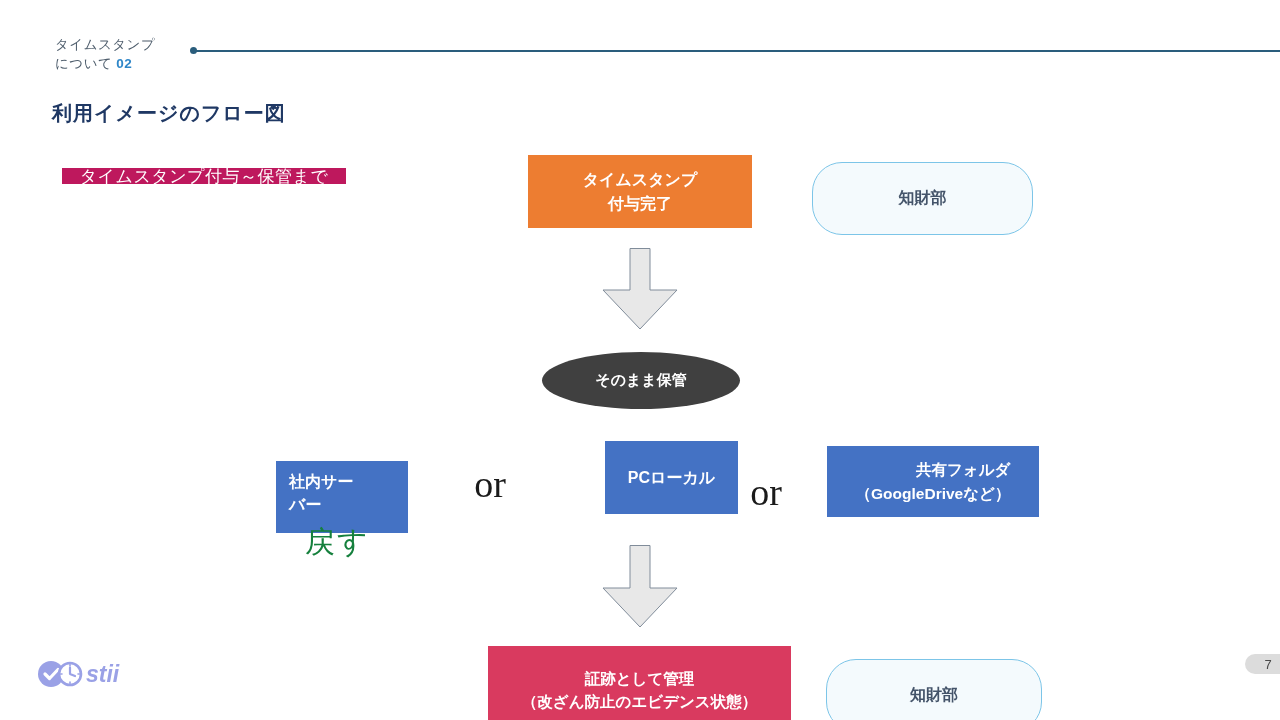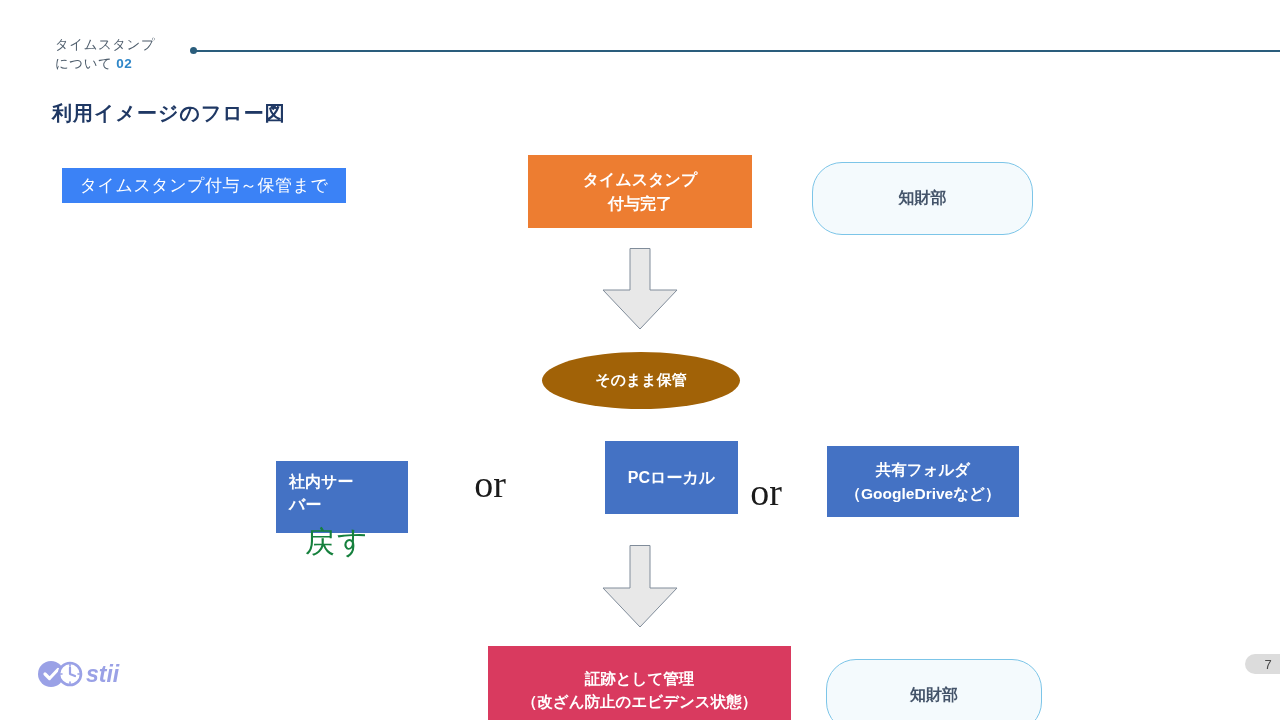--- a/index.html
+++ b/index.html
@@ -29,22 +29,22 @@
 
   
   .slide-title {
     left: 52px; top: 100px;
     font-size: 20px; font-weight: bold; color: #1f3864;
     letter-spacing: 1px;
   }
 
   
   .tag-box {
-    left: 62px; top: 168px; width: 284px; height: 35px;
-    background: #3b82f6; color: #ffffff;
+    left: 62px; top: 168px; width: 284px; height: 16px;
+    background: #be185d; color: #ffffff;
     font-size: 17px;
     display: flex; align-items: center; justify-content: center;
     letter-spacing: 0.5px;
   }
 
   
   .flow-box {
     color: #ffffff; font-weight: bold;
     display: flex; align-items: center; justify-content: center;
     text-align: center; white-space: pre-line; line-height: 1.5;
@@ -63,42 +63,43 @@
   .actor-pill.top { left: 812px; top: 162px; width: 221px; }
   .actor-pill.bottom { left: 826px; top: 659px; }
 
   .down-arrow { display: block; }
   .arrow-1 { left: 602px; top: 248px; }
   .arrow-2 { left: 602px; top: 545px; }
 
   .store-ellipse {
     left: 542px; top: 352px; width: 198px; height: 57px;
     border-radius: 50%;
-    background: #a16207; color: #ffffff;
+    background: #404040; color: #ffffff;
     font-size: 15px; font-weight: bold;
     display: flex; align-items: center; justify-content: center;
   }
 
   .storage-box {
     background: #4472c4; font-size: 16px;
   }
   .storage-box.server {
     left: 276px; top: 441px; width: 132px; height: 72px;
     justify-content: flex-start; align-items: flex-start;
     padding: 9px 0 0 13px; text-align: left; margin-top: 20px;
   }
   .storage-box.server .wrap-narrow {
     display: inline-block; width: 72px; line-height: 1.45;
   }
   .storage-box.pc {
     left: 573px; top: 441px; width: 133px; height: 73px; margin-left: 32px;
   }
   .storage-box.shared {
-    left: 827px; top: 446px; width: 192px; height: 71px;
+    left: 827px; top: 446px; width: 212px; height: 71px;
     font-size: 15.5px;
+    text-align: right;
   }
 
   .or-label {
     font-size: 38px; color: #1a1a1a; width: 64px; text-align: center;
     font-family: Liberation Serif, serif;
   }
   .or-1 { left: 458px; top: 462px; }
   .or-2 { left: 734px; top: 470px; }
 
   .return-label {

